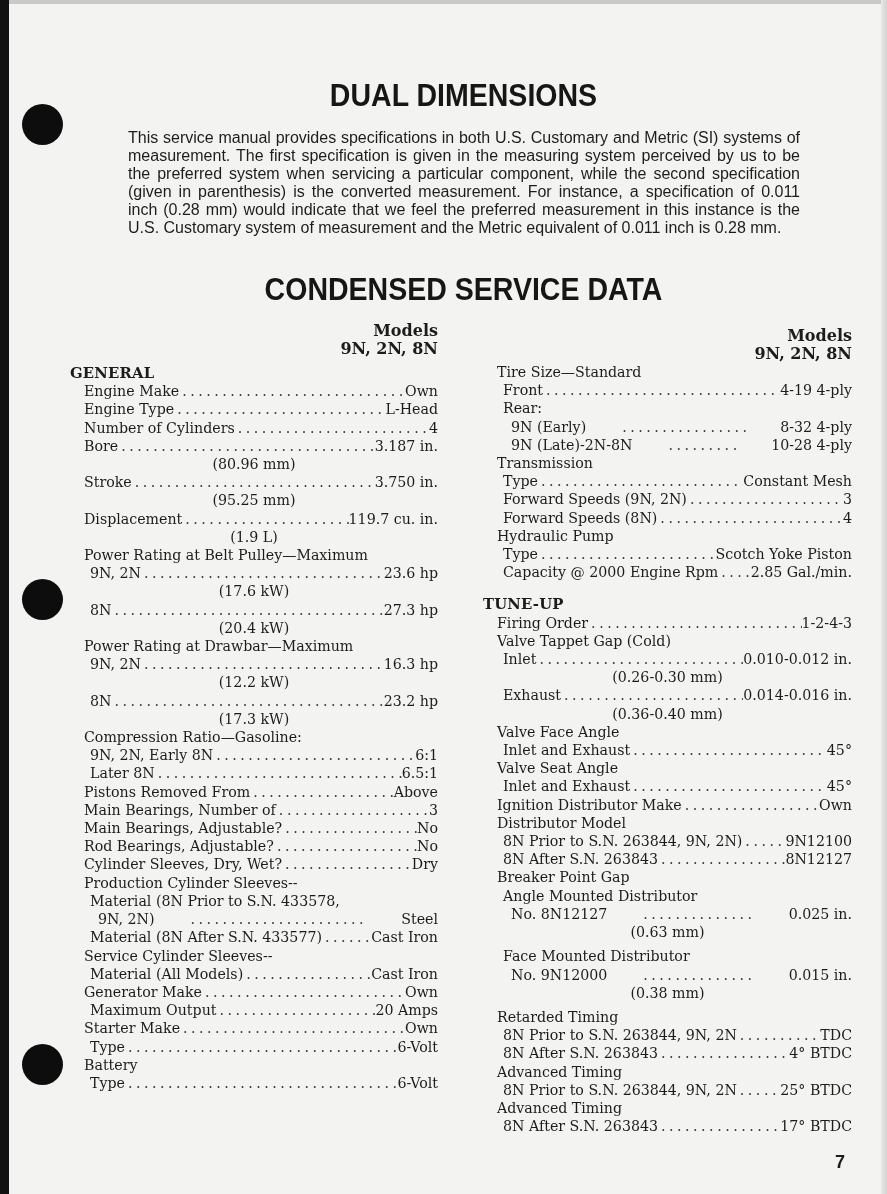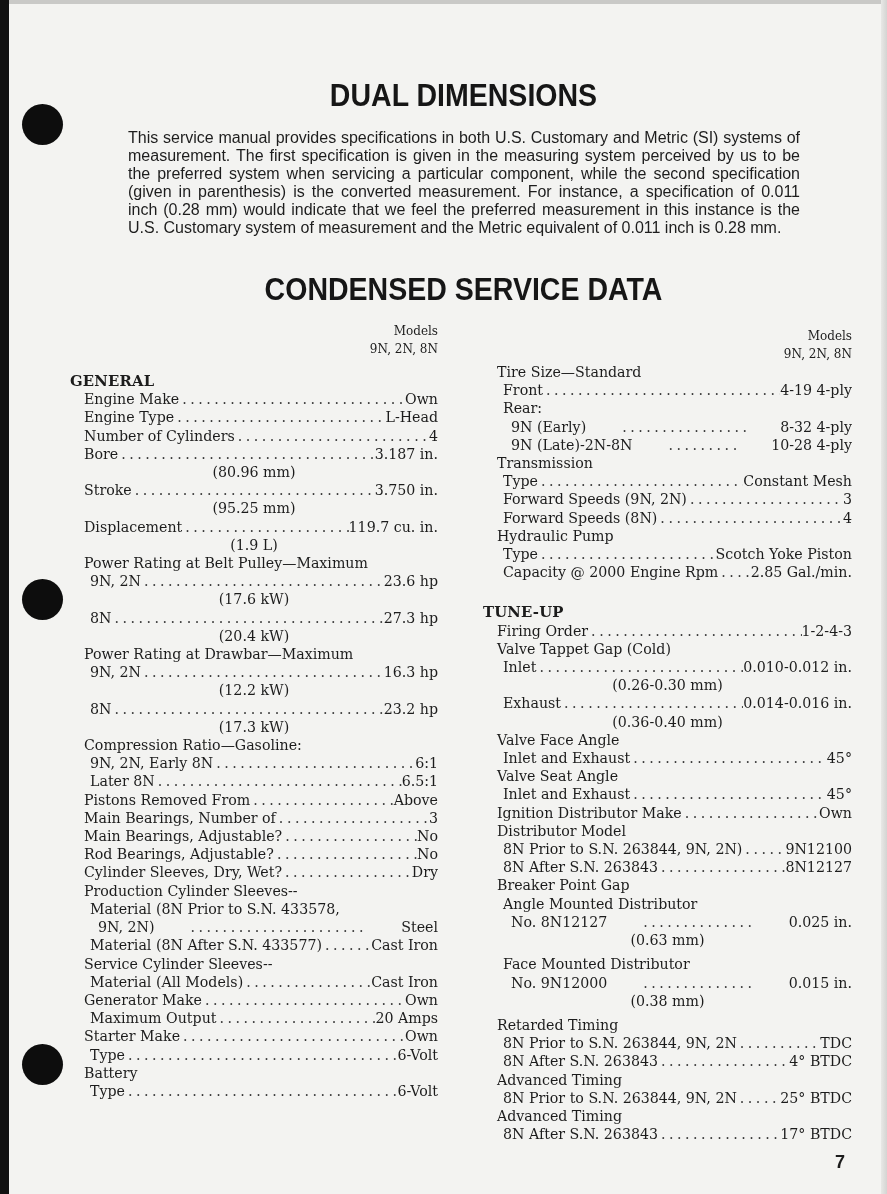--- a/index.html
+++ b/index.html
@@ -25,29 +25,29 @@
   .intro {
     position: absolute; left: 128px; top: 129px; width: 672px; margin: 0;
     font-family: "Liberation Sans", sans-serif; font-size: 16px; line-height: 18.1px;
     text-align: justify; color: #1d1d1d;
   }
 
   .column { position: absolute; font-size: 14.2px; line-height: 18.2px; }
   #col-left { left: 70px; top: 322px; width: 368px; }
   #col-right { left: 483px; top: 327px; width: 369px; }
 
-  .models-header { text-align: right; font-weight: normal; font-size: 12px; line-height: 18px; }
+  .models-header { text-align: right; font-weight: bold; font-size: 16px; line-height: 18px; }
   .models-header div { white-space: nowrap; }
 
   .row { display: flex; align-items: baseline; white-space: nowrap; }
   .row .label { flex: none; }
   .row .dots { flex: 1 1 auto; overflow: hidden; letter-spacing: 3.2px; color: #3a3a3a; padding: 0 3px; min-width: 8px; }
   .row .dots::before { content: ". . . . . . . . . . . . . . . . . . . . . . . . . . . . . . . . . . . . . . . . . . . . . . . . . . . . . . . . . . . . . . . . . . ."; letter-spacing: -0.5px; }
   .row .value { flex: none; text-align: right; }
-  .row.heading .label { font-weight: bold; font-size: 14.8px; letter-spacing: 0.2px; margin-top: 8px; }
+  .row.heading .label { font-weight: bold; font-size: 14.8px; letter-spacing: 0.2px; }
   .row.sub { }
   .metric { text-align: center; white-space: nowrap; }
   .ind0 { padding-left: 0; }
   .ind1 { padding-left: 14px; }
   .ind2 { padding-left: 20px; }
   .ind3 { padding-left: 28px; gap: 33px; }
   .gap { height: 14px; }
   .gap-s { height: 6px; }
 
   .page-number {

